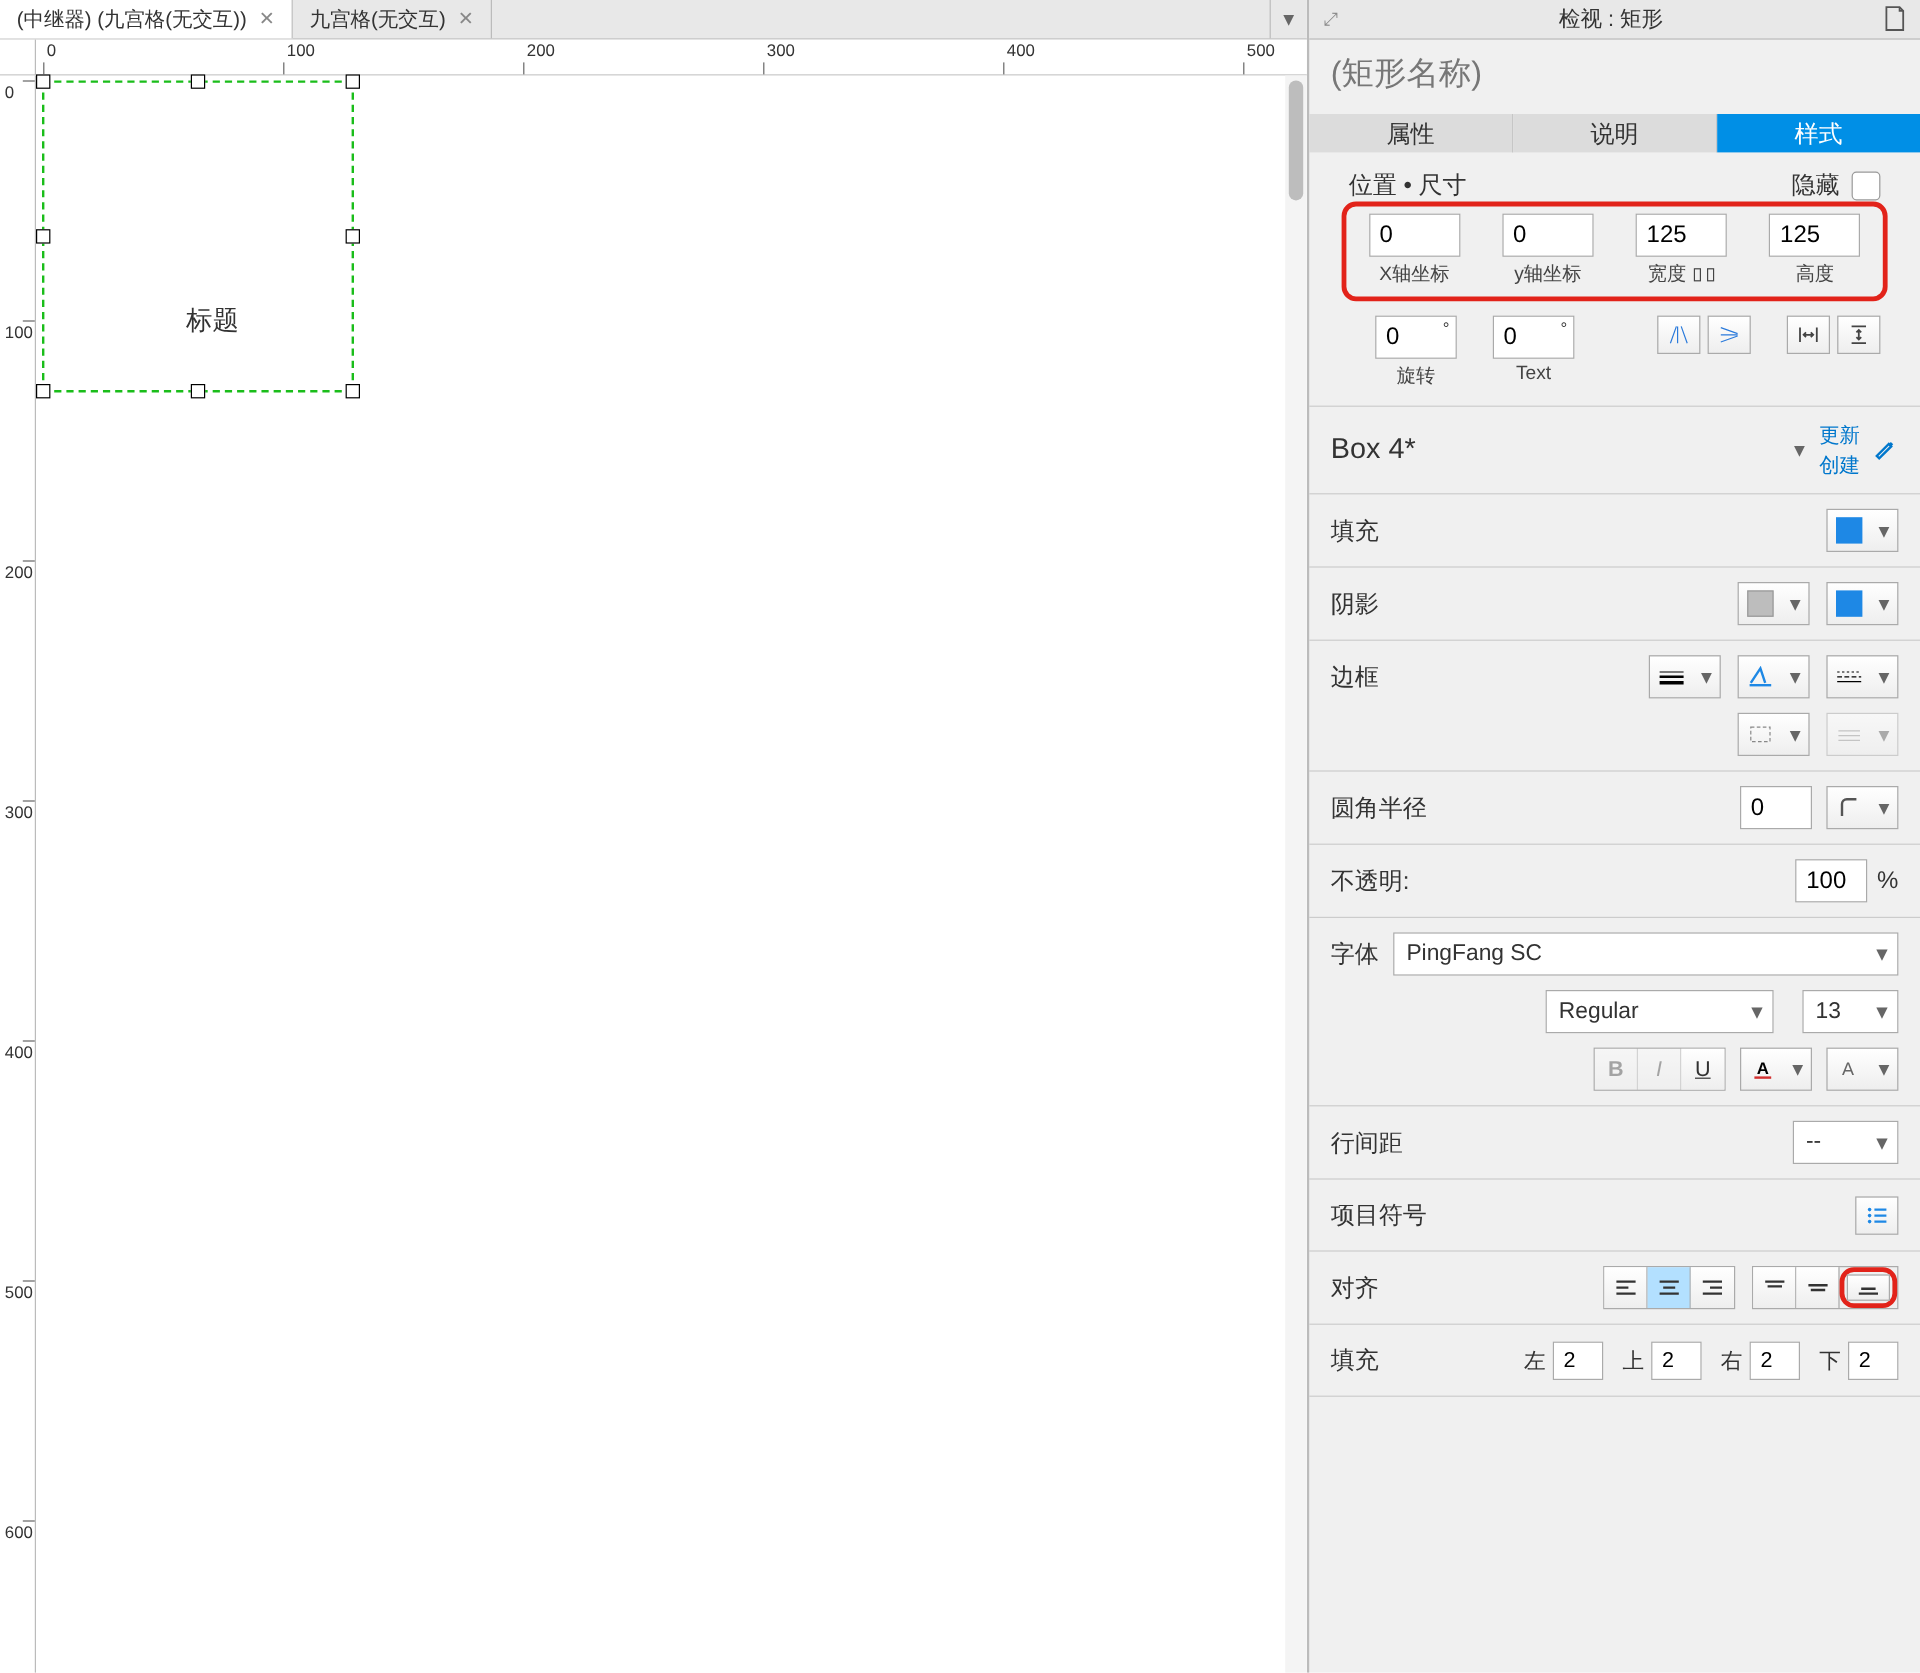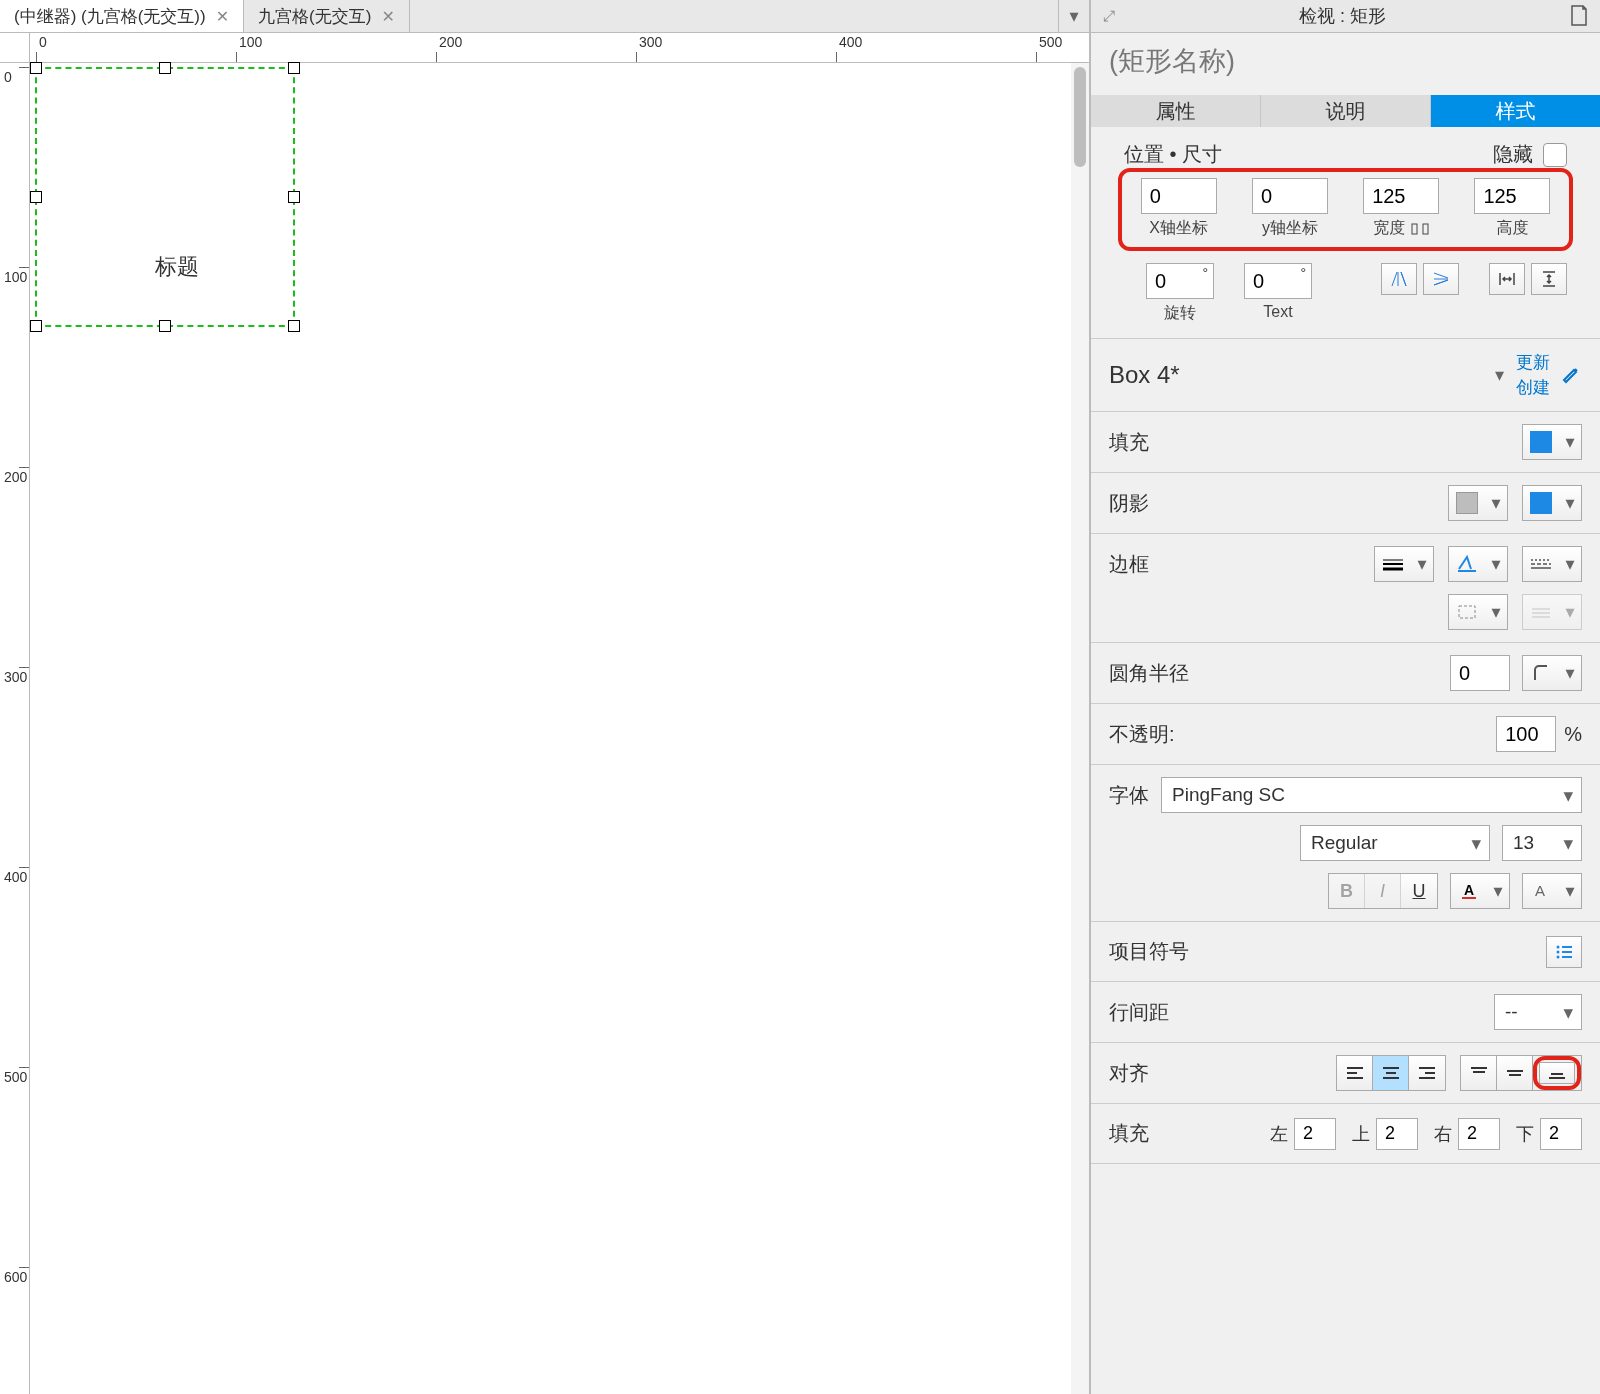--- a/index.html
+++ b/index.html
@@ -394,21 +394,21 @@
     <span class="grow"></span>
     <input class="input xs" value="100" style="">
     <span style="margin-left:8px;font-size:20px">%</span>
   </div>
 
   <div class="prop-row" style="flex-wrap:wrap;gap:12px">
     <span class="label">字体</span>
     <div class="select" style="flex:1;min-width:260px">
         <span>PingFang SC</span>
       </div>
-    <div style="width:100%;display:flex;justify-content:flex-end;gap:12px">
+    <div style="width:100%;display:flex;justify-content:flex-end;gap:24px">
       <div class="select" style="width:190px">
           <span>Regular</span>
         </div>
       <div class="select" style="width:80px">
           <span>13</span>
         </div>
     </div>
     <div style="width:100%;display:flex;justify-content:flex-end;gap:12px">
       <div class="align-grp">
         <div class="align-btn" style="opacity:.4;font-weight:bold">B</div>
@@ -428,46 +428,46 @@
         </div>
       <div class="combo">
           <div class="swatch">
             <svg width="20" height="20">
               <text x="4" y="15" font-size="15" fill="#666">A</text>
             </svg>
           </div>
           <div class="caret">▾</div>
         </div>
     </div>
+  </div>
+
+  <div class="prop-row">
+    <span class="label">行间距</span>
+    <span class="grow"></span>
+    <div class="select" style="width:88px">
+        <span>--</span>
+      </div>
   </div>
 
   <div class="prop-row">
     <span class="label">项目符号</span>
     <span class="grow"></span>
     <div class="iconbtn">
         <svg viewBox="0 0 20 20">
           <circle cx="4" cy="5" r="1.5" fill="#1e88e5"></circle>
           <line x1="8" y1="5" x2="18" y2="5" stroke="#1e88e5" stroke-width="2"></line>
           <circle cx="4" cy="10" r="1.5" fill="#1e88e5"></circle>
           <line x1="8" y1="10" x2="18" y2="10" stroke="#1e88e5" stroke-width="2"></line>
           <circle cx="4" cy="15" r="1.5" fill="#1e88e5"></circle>
           <line x1="8" y1="15" x2="18" y2="15" stroke="#1e88e5" stroke-width="2"></line>
         </svg>
       </div>
   </div>
 
   <div class="prop-row">
-    <span class="label">行间距</span>
-    <span class="grow"></span>
-    <div class="select" style="width:88px">
-        <span>--</span>
-      </div>
-  </div>
-
-  <div class="prop-row">
     <span class="label">对齐</span>
     <span class="grow"></span>
     <div class="align-grp">
       <div class="align-btn">
           <svg width="18" height="14">
             <line x1="1" y1="2" x2="17" y2="2" stroke="#333" stroke-width="2"></line>
             <line x1="1" y1="7" x2="11" y2="7" stroke="#333" stroke-width="2"></line>
             <line x1="1" y1="12" x2="17" y2="12" stroke="#333" stroke-width="2"></line>
           </svg>
         </div>

